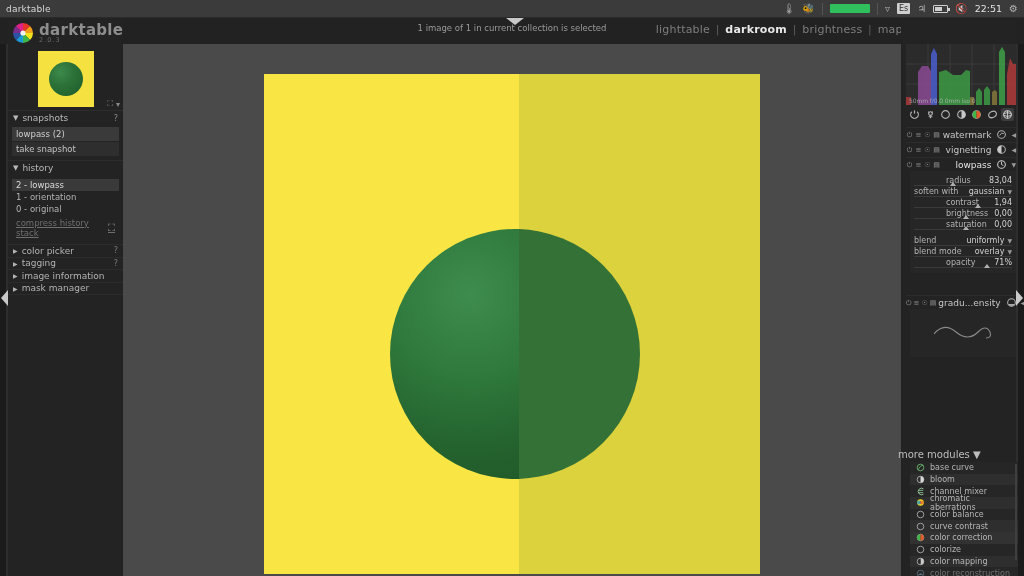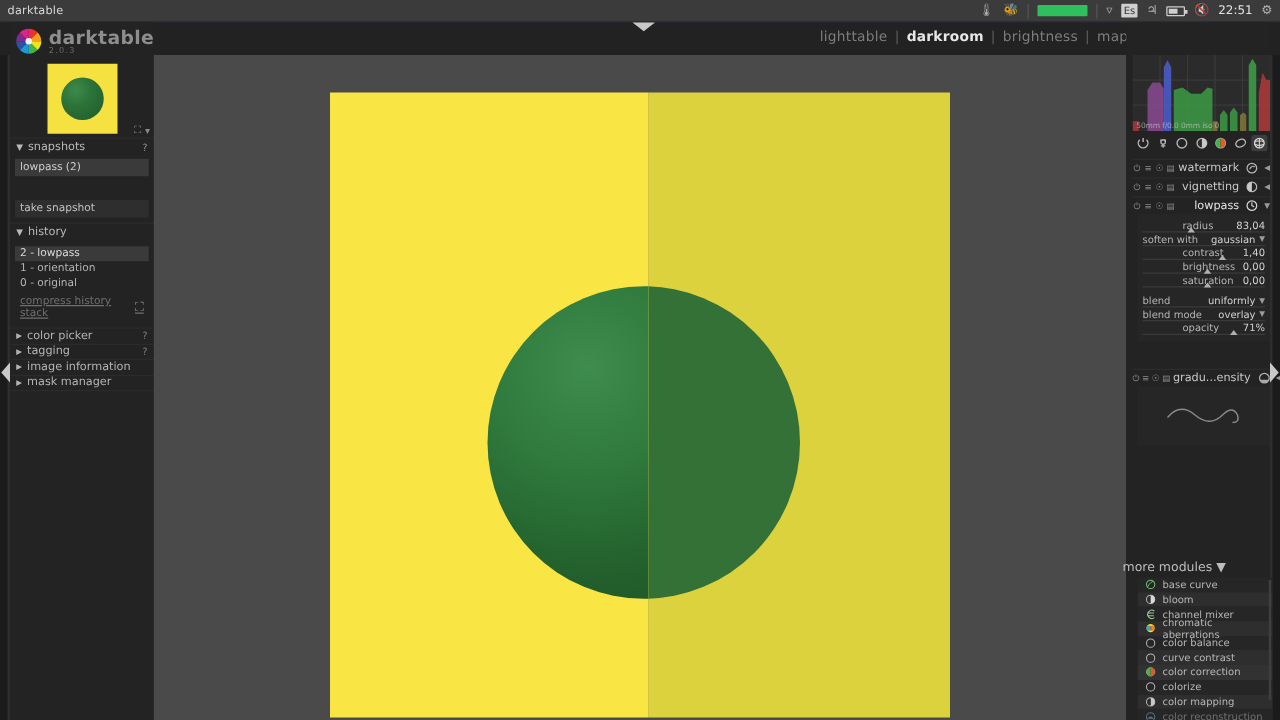--- a/index.html
+++ b/index.html
@@ -123,21 +123,21 @@
     display: flex; align-items: center;
     height: 14px; padding: 0 5px;
     font-size: 9px; color: #b9b9b9;
   }
   .sec-head .tri { font-size: 7px; margin-right: 4px; color: #b9b9b9; }
   .sec-head .help { margin-left: auto; font-size: 8px; color: #8a8a8a; }
 
   .snap-body { padding: 2px 4px 4px 4px; }
   .snap-item {
     background: #3a3a3a; color: #cfcfcf; font-size: 8.5px;
-    padding: 2px 4px; margin-bottom: 19px;
+    padding: 2px 4px; margin-bottom: 1px;
   }
   .take-snap {
     background: #2e2e2e; color: #c2c2c2; font-size: 8.5px;
     padding: 2px 4px; text-align: left;
   }
 
   .hist-body { padding: 4px 4px 4px 4px; }
   .hist-item {
     font-size: 8.5px; color: #b3b3b3; padding: 1px 4px;
   }
@@ -294,20 +294,21 @@
       <span class="osicon">⚙</span>
     </div>
   </div>
 
   <div class="chrome">
 
     <div class="edge-strip-l"></div>
     <div class="edge-strip-r"></div>
 
     <div class="topbar">
+      <div class="topstatus">1 image of 1 in current collection is selected</div>
       <div class="views">
         <span class="v">lighttable</span>
         <span class="sep">|</span>
         <span class="v active">darkroom</span>
         <span class="sep">|</span>
         <span class="v">brightness</span>
         <span class="sep">|</span>
         <span class="v">map</span>
         <span class="sep">|</span>
         <span class="v">slideshow</span>
@@ -537,21 +538,21 @@
           <span class="val">83,04</span>
           <span class="knob" style="left:37%"></span>
         </div>
         <div class="combo">
           <span class="lab">soften with</span>
           <span class="val">gaussian</span>
           <span class="tri">▼</span>
         </div>
         <div class="slider">
           <span class="lab">contrast</span>
-          <span class="val">1,40</span>
+          <span class="val">1,94</span>
           <span class="knob" style="left:62%"></span>
         </div>
         <div class="slider">
           <span class="lab">brightness</span>
           <span class="val">0,00</span>
           <span class="knob" style="left:50%"></span>
         </div>
         <div class="slider">
           <span class="lab">saturation</span>
           <span class="val">0,00</span>

